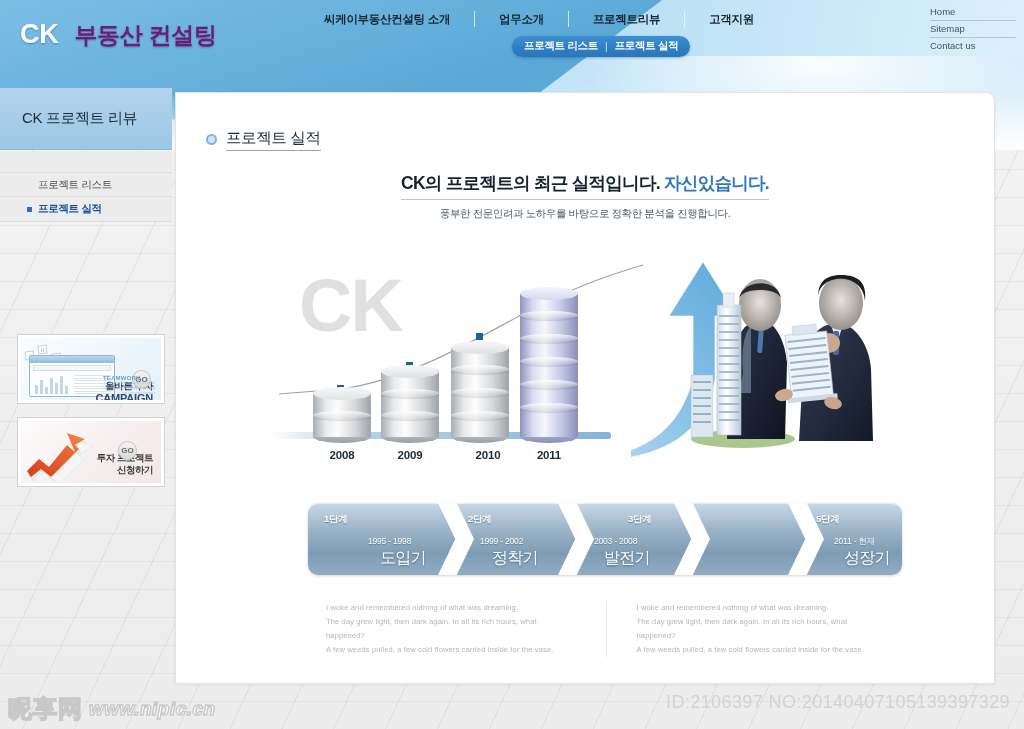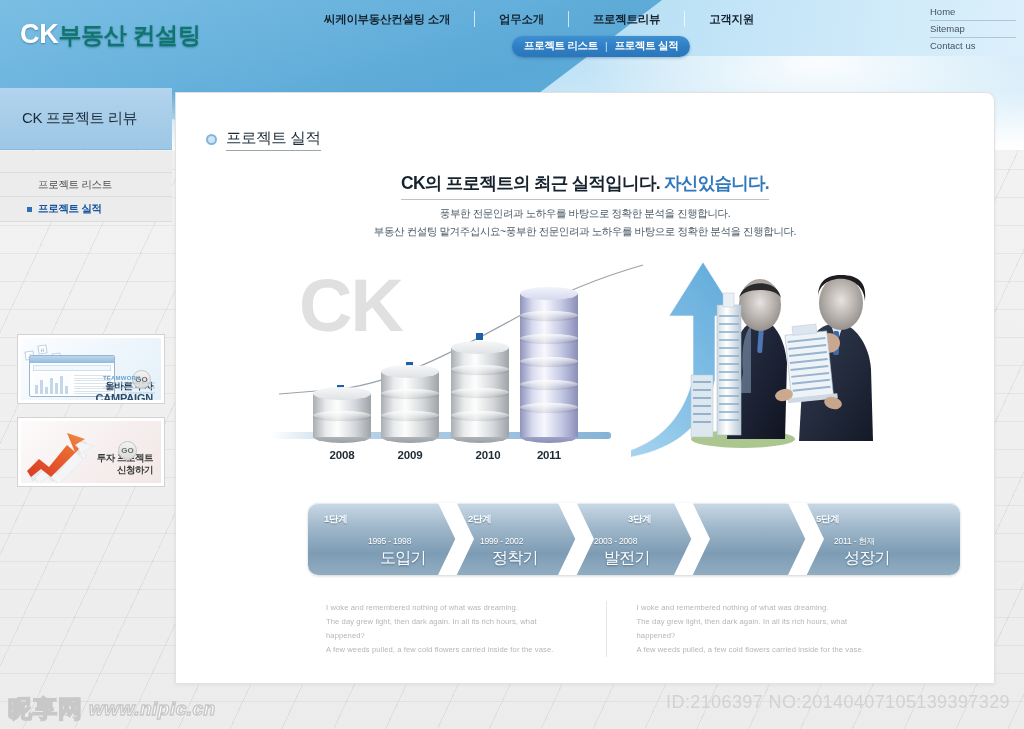--- a/index.html
+++ b/index.html
@@ -65,21 +65,21 @@
   }
 
   .logo {
     position: absolute; left: 20px; top: 19px;
     font-size: 25px; font-weight: bold; color: #ffffff;
     letter-spacing: -0.3px;
     text-shadow: 0 1px 2px rgba(20,70,110,0.45);
     white-space: nowrap;
   }
   .logo .ck { color:#ffffff; font-size: 27px; }
-  .logo .kr { color:#0f766e; font-size: 23px; margin-left: 0; }
+  .logo .kr { color:#701a75; font-size: 23px; margin-left: 16px; }
 
   
   .topnav {
     position: absolute; left: 300px; top: 11px;
     display: flex; align-items: center;
   }
   .topnav .nav-item {
     color: #15232e; font-size: 11.5px; font-weight: bold;
     padding: 0 24px; white-space: nowrap; cursor: pointer;
     letter-spacing: -0.3px;
@@ -275,21 +275,21 @@
 
   
   .big-arrow { position:absolute; left: 455px; top: 155px; }
 
   
   .photo { position:absolute; left: 505px; top: 150px; width: 215px; height: 215px; }
 
   
   .timeline {
     position:absolute; left: 132px; top: 410px;
-    width: 652px; height: 72px;
+    width: 594px; height: 72px;
     background: linear-gradient(180deg,#c9d9e6 0%, #9eb6c9 35%, #7d9cb4 70%, #91adc2 100%);
     border-radius: 10px;
     box-shadow: inset 0 1px 0 rgba(255,255,255,0.55), 0 1px 3px rgba(0,0,0,0.18);
     overflow:hidden;
   }
   .stage { position:absolute; top:0; height:72px; }
   .stage .st-num {
     position:absolute; top:10px; font-size:9.5px; color:#ffffff; font-weight:bold;
     letter-spacing:-0.3px; text-shadow: 0 1px 1px rgba(40,70,95,0.5);
   }
@@ -465,21 +465,20 @@
       <span class="dot-icon"></span>
       <span class="ptxt">프로젝트 실적</span>
     </div>
 
     <div class="headline">
       <div class="h1">
         <span class="dark">CK의 프로젝트의 최근 실적입니다.</span>
         <span class="blue">자신있습니다.</span>
       </div>
       <div class="sub1">풍부한 전문인려과 노하우를 바탕으로 정확한 분석을 진행합니다.</div>
-      <div class="sub2">부동산 컨설팅 맡겨주십시요~풍부한 전문인려과 노하우를 바탕으로 정확한 분석을 진행합니다.</div>
     </div>
 
     <div class="chart">
       <div class="ck-watermark">CK</div>
 
       <svg class="trendsvg" width="380" height="220">
         <path d="M 8,151 L 70,146 C 130,138 190,105 250,72 C 290,50 330,34 372,22" fill="none" stroke="#9aa3ab" stroke-width="1.2"></path>
         <rect x="66" y="142" width="7" height="7" fill="#1f5fa8"></rect>
         <rect x="135" y="119" width="7" height="7" fill="#1f5fa8"></rect>
         <rect x="205" y="90" width="7" height="7" fill="#1f5fa8"></rect>

